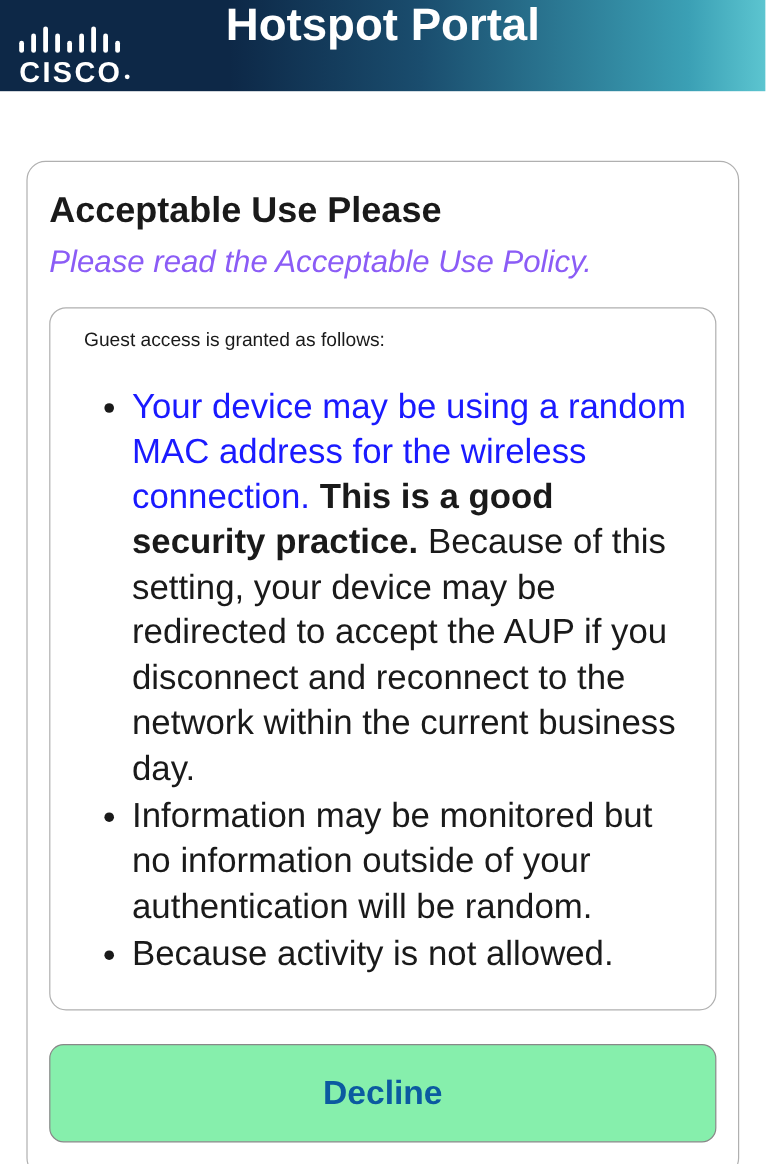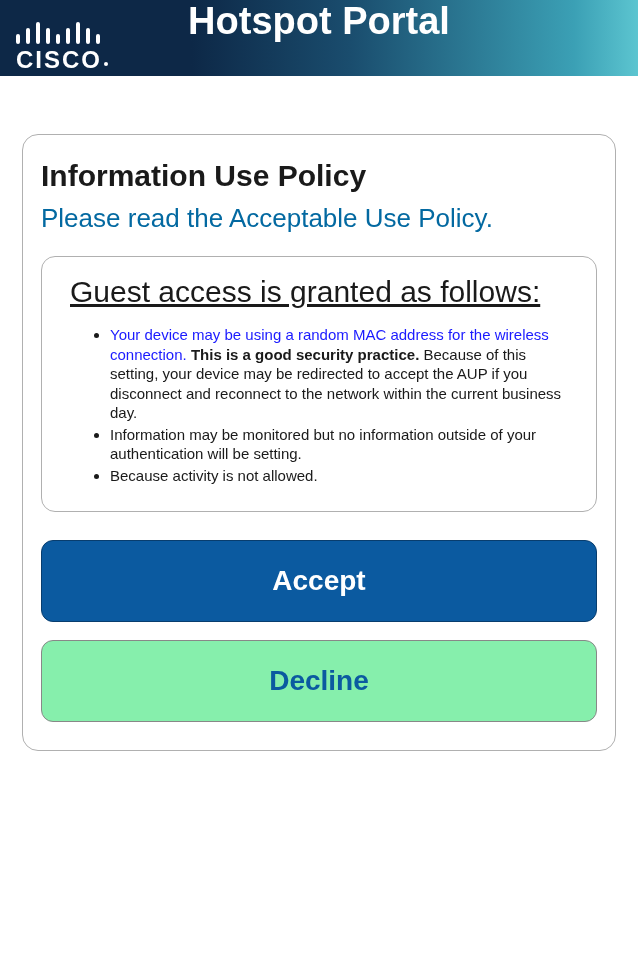--- a/index.html
+++ b/index.html
@@ -35,41 +35,41 @@
       padding: 24px 18px 28px 18px;
     }
     .card-title {
       font-size: 30px;
       font-weight: bold;
       color: #1a1a1a;
       margin-bottom: 10px;
     }
     .card-subtitle {
       font-size: 26px;
-      color: #0369a1;
+      color: #8b5cf6;
       margin-bottom: 22px;
+      font-style: italic;
     }
     .policy-box {
       border: 1px solid #b0b0b0;
       border-radius: 14px;
       padding: 18px 24px 24px 28px;
       margin-bottom: 28px;
     }
     .policy-intro {
-      font-size: 30px;
+      font-size: 16px;
       color: #1a1a1a;
-      margin-bottom: 16px;
-      text-decoration: underline;
+      margin-bottom: 28px;
     }
     .policy-list {
       list-style: disc;
       padding-left: 40px;
     }
     .policy-list li {
-      font-size: 15px;
+      font-size: 29px;
       color: #1a1a1a;
       line-height: 1.3;
       margin-bottom: 2px;
     }
     .blue-text { color: #1a1aff; }
     .bold-text { font-weight: bold; }
     .btn {
       display: block;
       width: 100%;
       padding: 24px 0;
@@ -109,33 +109,32 @@
         <line x1="88" y1="18" x2="88" y2="24"></line>
       </g>
       <text x="6" y="50" fill="#fff" font-family="Arial" font-size="24" font-weight="bold" letter-spacing="2">CISCO</text>
       <circle cx="96" cy="46" r="2" fill="#fff"></circle>
     </svg>
   </div>
   <div class="header-title">Hotspot Portal</div>
 </div>
 
 <div class="card">
-  <div class="card-title">Information Use Policy</div>
+  <div class="card-title">Acceptable Use Please</div>
   <div class="card-subtitle">Please read the Acceptable Use Policy.</div>
 
   <div class="policy-box">
     <div class="policy-intro">Guest access is granted as follows:</div>
     <ul class="policy-list">
       <li>
         <span class="blue-text">Your device may be using a random MAC address for the wireless connection.</span><span class="bold-text"> This is a good security practice.</span><span> Because of this setting, your device may be redirected to accept the AUP if you disconnect and reconnect to the network within the current business day.</span>
       </li>
       <li>
-        <span>Information may be monitored but no information outside of your authentication will be setting.</span>
+        <span>Information may be monitored but no information outside of your authentication will be random.</span>
       </li>
       <li>
         <span>Because activity is not allowed.</span>
       </li>
     </ul>
   </div>
 
-  <button class="btn btn-accept">Accept</button>
   <button class="btn btn-decline">Decline</button>
 </div>
 
 </body></html>

